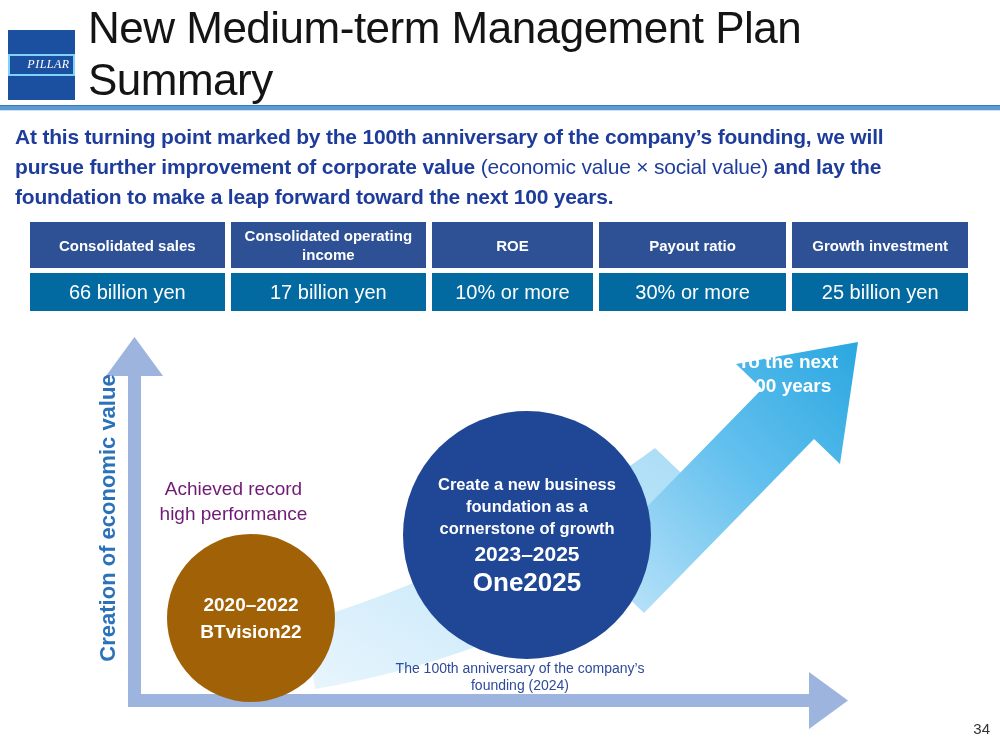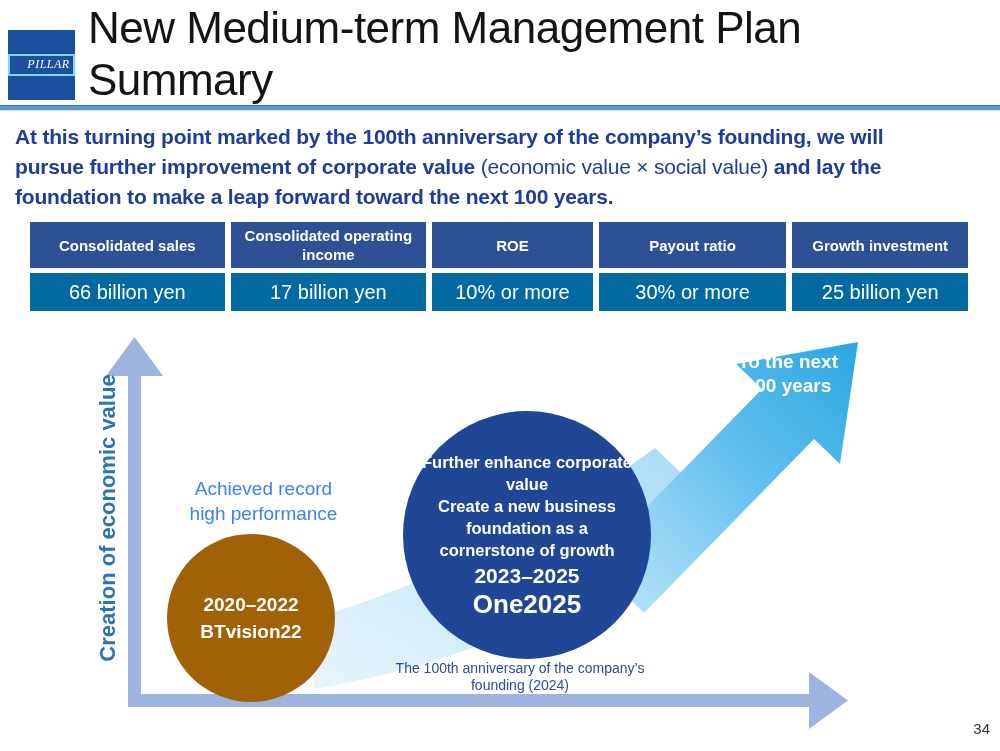--- a/index.html
+++ b/index.html
@@ -70,22 +70,22 @@
     position: absolute; left: 108px; top: 518px;
     transform: translate(-50%, -50%) rotate(-90deg);
     white-space: nowrap;
     font-size: 22px; font-weight: bold; color: #2b72b8;
   }
   .x-axis-label {
     position: absolute; left: 330px; top: 751px; width: 320px;
     text-align: center; font-size: 22px; font-weight: normal; color: #2b72b8;
   }
   .annotation-past {
-    position: absolute; left: 176px; top: 476px; width: 175px;
-    text-align: center; color: #3b82f6; font-size: 19px; line-height: 25px;
+    position: absolute; left: 146px; top: 476px; width: 175px;
+    text-align: center; color: #701a75; font-size: 19px; line-height: 25px;
   }
   .circle-past {
     position: absolute; left: 167px; top: 534px; width: 168px; height: 168px;
     border-radius: 50%; background: #a16207;
     display: flex; flex-direction: column; align-items: center; justify-content: center;
     color: #fff; font-weight: bold; font-size: 19px; line-height: 27px;
     text-align: center;
   }
   .circle-current {
     position: absolute; left: 403px; top: 411px; width: 248px; height: 248px;
@@ -172,21 +172,20 @@
     <div class="y-axis-label">Creation of economic value</div>
 
     <div class="annotation-past">Achieved record high performance</div>
 
     <div class="circle-past">
       <div>2020–2022</div>
       <div>BTvision22</div>
     </div>
 
     <div class="circle-current">
-      <div class="msg">Further enhance corporate value</div>
       <div class="msg">Create a new business foundation as a cornerstone of growth</div>
       <div class="period">2023–2025</div>
       <div class="name">One2025</div>
     </div>
 
     <div class="arrow-label">To the next 100 years</div>
 
     <div class="anniversary-note">The 100th anniversary of the company’s founding (2024)</div>
 
     <div class="x-axis-label">Creation of social value</div>

